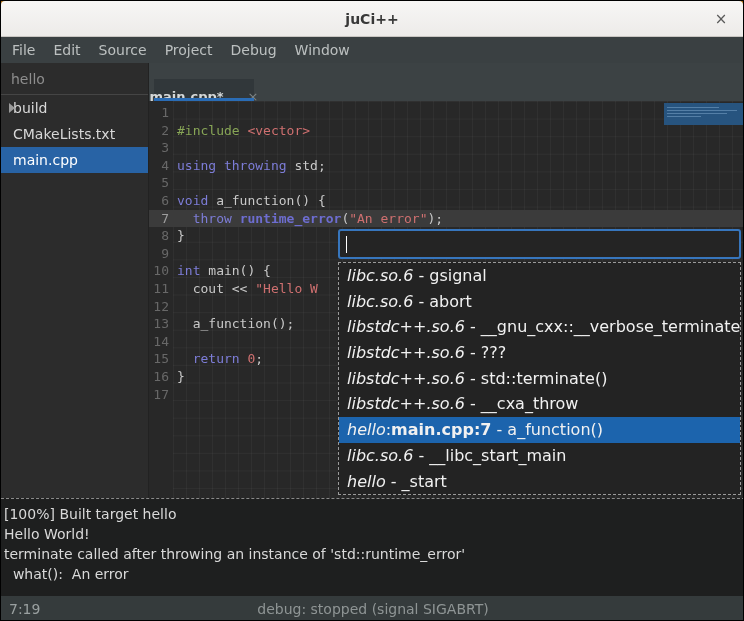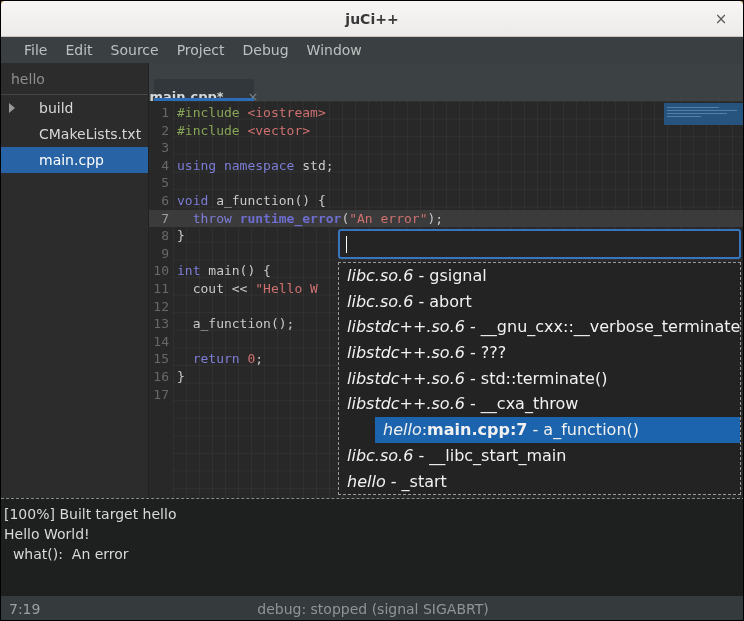--- a/index.html
+++ b/index.html
@@ -18,35 +18,35 @@
   }
   .titlebar .title{font-size:14px;font-weight:bold;color:#383838;}
   .titlebar .close{
     position:absolute;right:12px;top:8px;width:20px;height:20px;
     display:flex;align-items:center;justify-content:center;
     color:#5a5a5a;font-size:15px;cursor:pointer;
   }
   
   .menubar{
     position:absolute;left:0;top:36px;width:100%;height:26px;
-    background:#3a4042;display:flex;align-items:center;padding-left:14px;
+    background:#3a4042;display:flex;align-items:center;padding-left:2px;
   }
   .menu-item{color:#bcc0c0;font-size:14px;padding:0 9px;line-height:26px;cursor:default;}
   
   .sidebar{
     position:absolute;left:0;top:62px;width:148px;height:435px;
     background:#2c2c2c;border-right:1px solid #222;
   }
   .sidebar-header{
     height:32px;line-height:32px;padding-left:10px;color:#8e8e8e;
     font-size:14px;border-bottom:1px solid #454545;
   }
   .tree-item{
     height:26px;display:flex;align-items:center;color:#d8d8d8;font-size:14px;
-    cursor:pointer;padding-left:38px;position:relative;white-space:nowrap;
+    cursor:pointer;padding-left:12px;position:relative;white-space:nowrap;
   }
   .tree-item .expander{
     position:absolute;left:8px;top:8px;width:0;height:0;
     border-left:6px solid #9a9a9a;border-top:5px solid transparent;border-bottom:5px solid transparent;
   }
   .tree-item.selected{background:#2863a5;color:#fff;}
   
   .tabbar{
     position:absolute;left:148px;top:62px;width:596px;height:38px;background:#3c4244;
   }
@@ -111,21 +111,21 @@
   .popup-input .cursor{width:1px;height:17px;background:#fff;}
   .popup-list{
     margin-top:3px;background:#232323;border:1px dashed #9a9a9a;
   }
   .popup-row{
     height:25.7px;line-height:25.7px;padding-left:8px;color:#f1f1f1;
     font-size:16px;white-space:nowrap;overflow:hidden;cursor:pointer;
   }
   .popup-row em{font-style:italic;font-weight:normal;}
   .popup-row b{font-weight:bold;}
-  .popup-row.selected{background:#1c64ad;margin-left:36px;}
+  .popup-row.selected{background:#1c64ad;}
 </style>
 </head>
 <body>
 
 <div id="window">
 
   <div class="titlebar">
     <span class="title">juCi++</span>
     <span class="close">×</span>
   </div>
@@ -159,24 +159,24 @@
     <div class="tab">
       <span class="tab-label">main.cpp*</span>
       <span class="tab-close">×</span>
     </div>
     <div class="tab-underline"></div>
   </div>
 
   <div class="editor">
     <div class="grid-bg"></div>
     <div class="code-lines" id="code-lines">
-        <div class="code-line"><span class="num">1</span><span class="code"><span class="seg-pp">#include </span><span class="seg-str">&lt;iostream&gt;</span></span></div>
+        <div class="code-line"><span class="num">1</span></div>
         <div class="code-line"><span class="num">2</span><span class="code"><span class="seg-pp">#include </span><span class="seg-str">&lt;vector&gt;</span></span></div>
         <div class="code-line"><span class="num">3</span><span class="code"></span></div>
-        <div class="code-line"><span class="num">4</span><span class="code"><span class="seg-kw">using</span><span class="seg-pl"> </span><span class="seg-kw">namespace</span><span class="seg-pl"> std;</span></span></div>
+        <div class="code-line"><span class="num">4</span><span class="code"><span class="seg-kw">using</span><span class="seg-pl"> </span><span class="seg-kw">throwing</span><span class="seg-pl"> std;</span></span></div>
         <div class="code-line"><span class="num">5</span><span class="code"></span></div>
         <div class="code-line"><span class="num">6</span><span class="code"><span class="seg-kw">void</span><span class="seg-pl"> a_function() {</span></span></div>
         <div class="code-line current"><span class="num">7</span><span class="code"><span class="seg-pl">  </span><span class="seg-kw">throw</span><span class="seg-pl"> </span><span class="seg-kwb">runtime_error</span><span class="seg-pl">(</span><span class="seg-str">"An error"</span><span class="seg-pl">);</span></span></div>
         <div class="code-line"><span class="num">8</span><span class="code"><span class="seg-pl">}</span></span></div>
         <div class="code-line"><span class="num">9</span><span class="code"></span></div>
         <div class="code-line"><span class="num">10</span><span class="code"><span class="seg-kw">int</span><span class="seg-pl"> main() {</span></span></div>
         <div class="code-line"><span class="num">11</span><span class="code"><span class="seg-pl">  cout &lt;&lt; </span><span class="seg-str">"Hello W</span></span></div>
         <div class="code-line"><span class="num">12</span><span class="code"></span></div>
         <div class="code-line"><span class="num">13</span><span class="code"><span class="seg-pl">  a_function();</span></span></div>
         <div class="code-line"><span class="num">14</span><span class="code"></span></div>
@@ -189,20 +189,21 @@
   <div class="overlay-box">
     <div class="ov-line" style="width:52px"></div>
     <div class="ov-line" style="width:70px"></div>
     <div class="ov-line" style="width:60px"></div>
     <div class="ov-line" style="width:34px"></div>
   </div>
 
   <div class="output" id="output-panel">
       <div class="output-line">[100%] Built target hello</div>
       <div class="output-line">Hello World!</div>
+      <div class="output-line">terminate called after throwing an instance of 'std::runtime_error'</div>
       <div class="output-line">  what():  An error</div>
     </div>
 
   <div class="statusbar">
     <span class="status-left">7:19</span>
     <span class="status-center">debug: stopped (signal SIGABRT)</span>
   </div>
 
   <div class="popup">
     <div class="popup-input">

